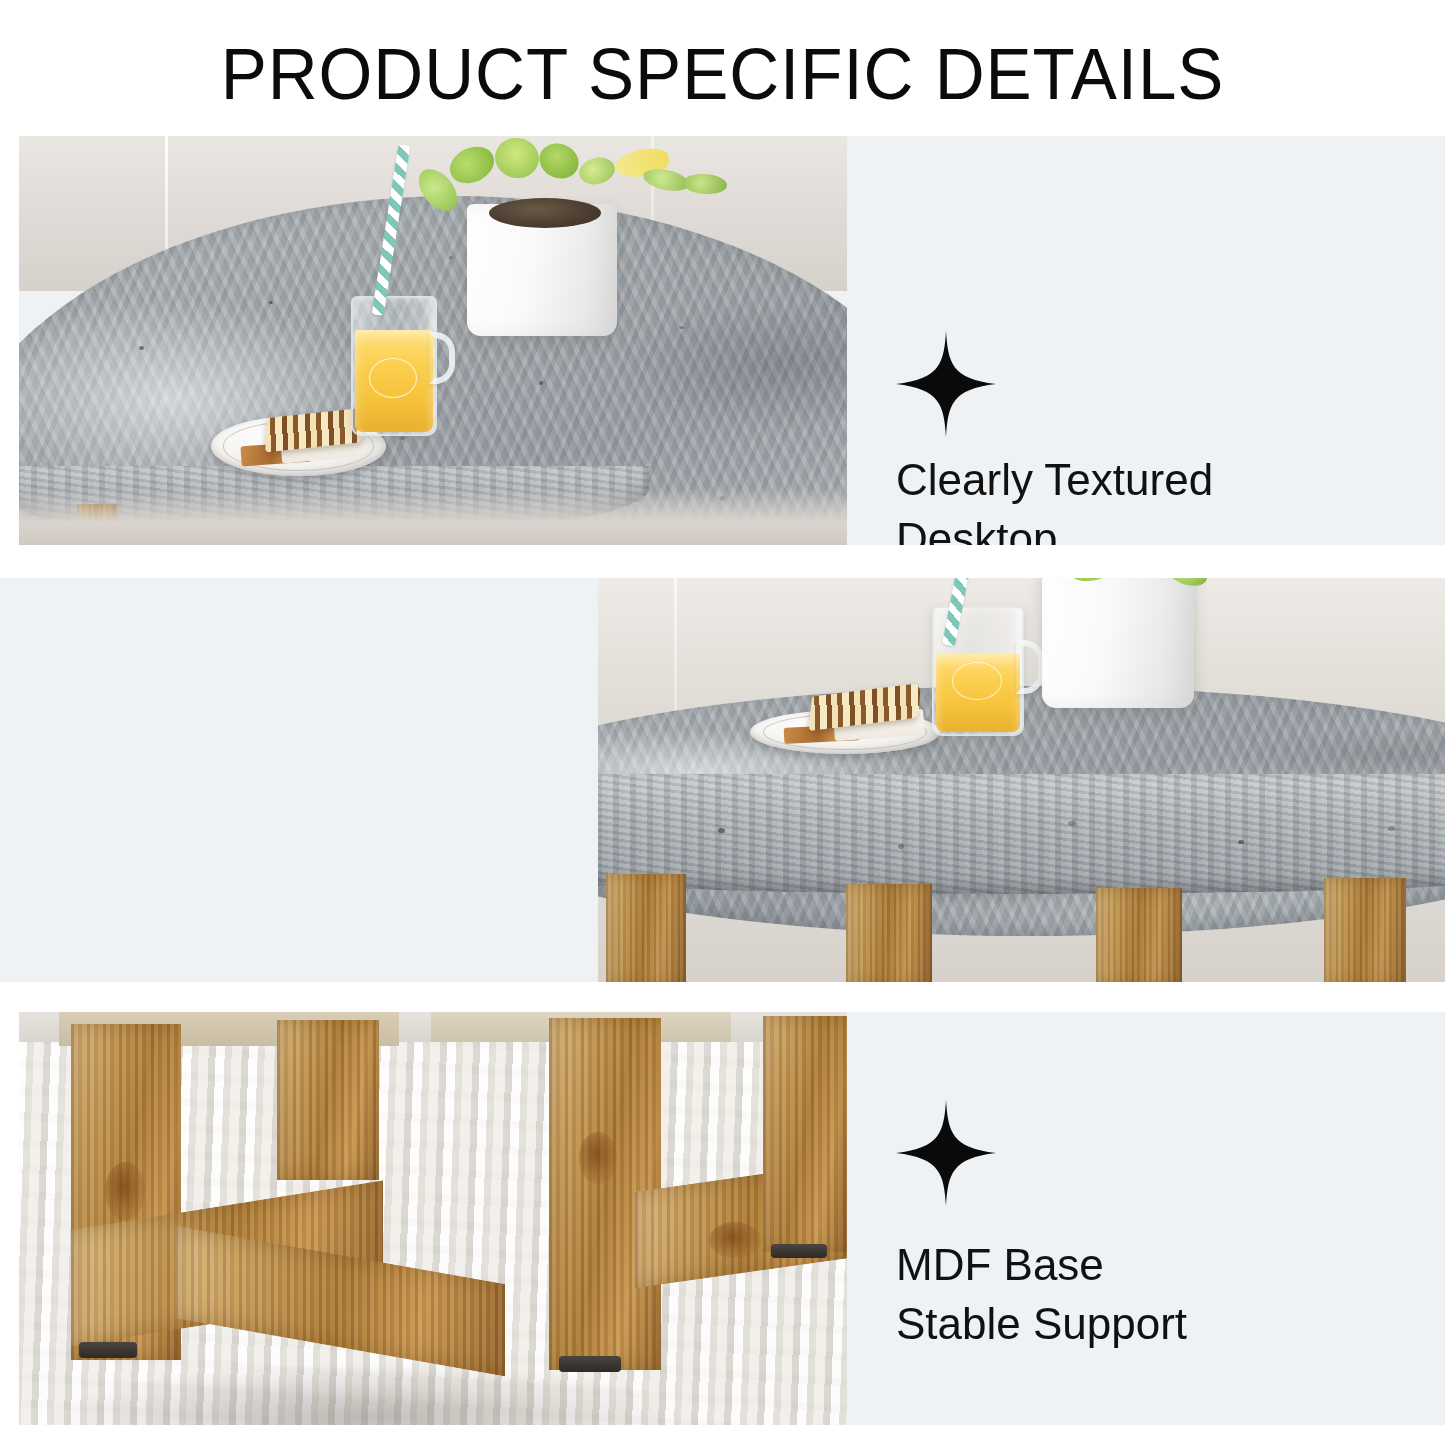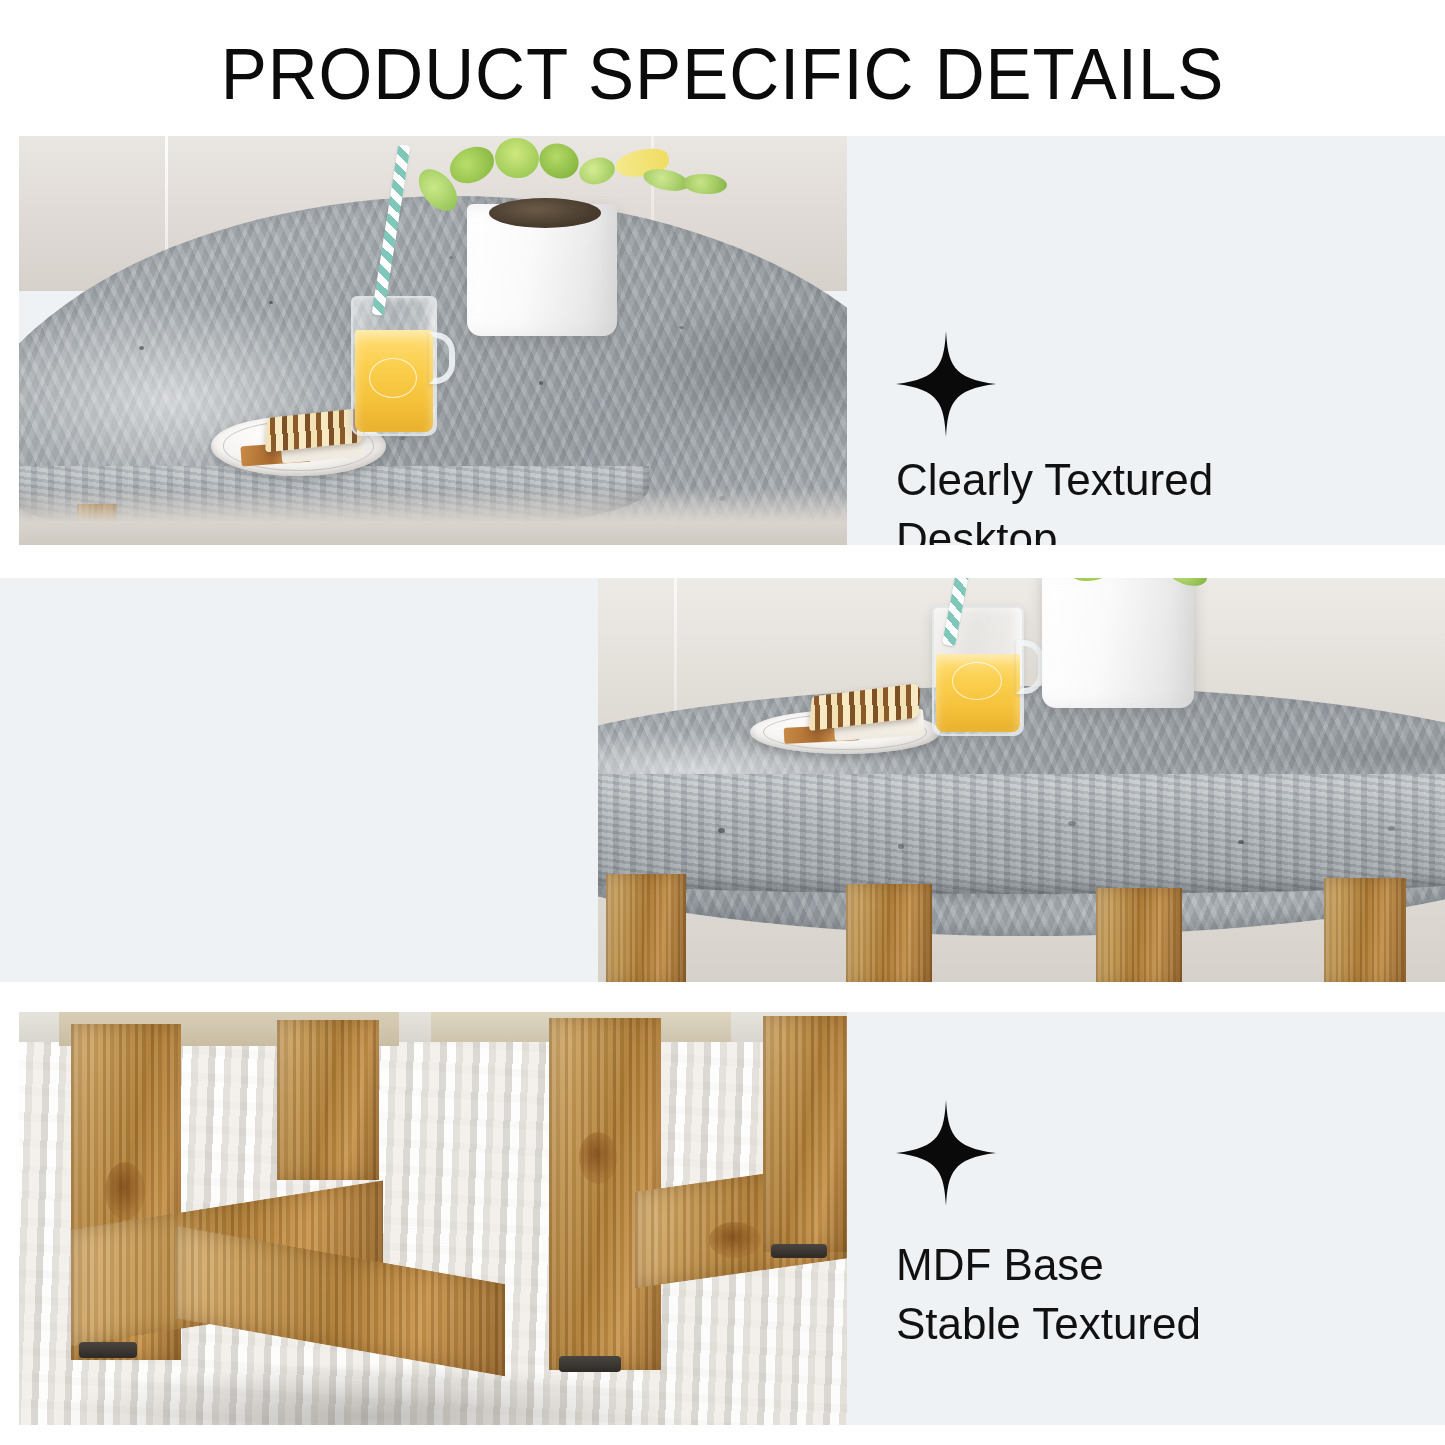--- a/index.html
+++ b/index.html
@@ -345,17 +345,17 @@
         <div class="beam" style="left:744px; top:4px; width:84px; height:236px;"></div>
         <div class="foot" style="left:752px; top:232px; width:56px; height:14px;"></div>
       </div>
     </div>
 
     <div class="caption" style="left:877px; top:88px;">
       <svg class="sparkle" width="100" height="106" viewBox="0 0 100 106">
         <path d="M50 0 C52 32 56 48 100 53 C56 58 52 74 50 106 C48 74 44 58 0 53 C44 48 48 32 50 0 Z" fill="#0a0a0a"></path>
       </svg>
       <div class="caption-text" style="margin-top:30px;">MDF Base
-Stable Textured</div>
+Stable Support</div>
     </div>
   </div>
 
 </div>
 
 </body></html>

